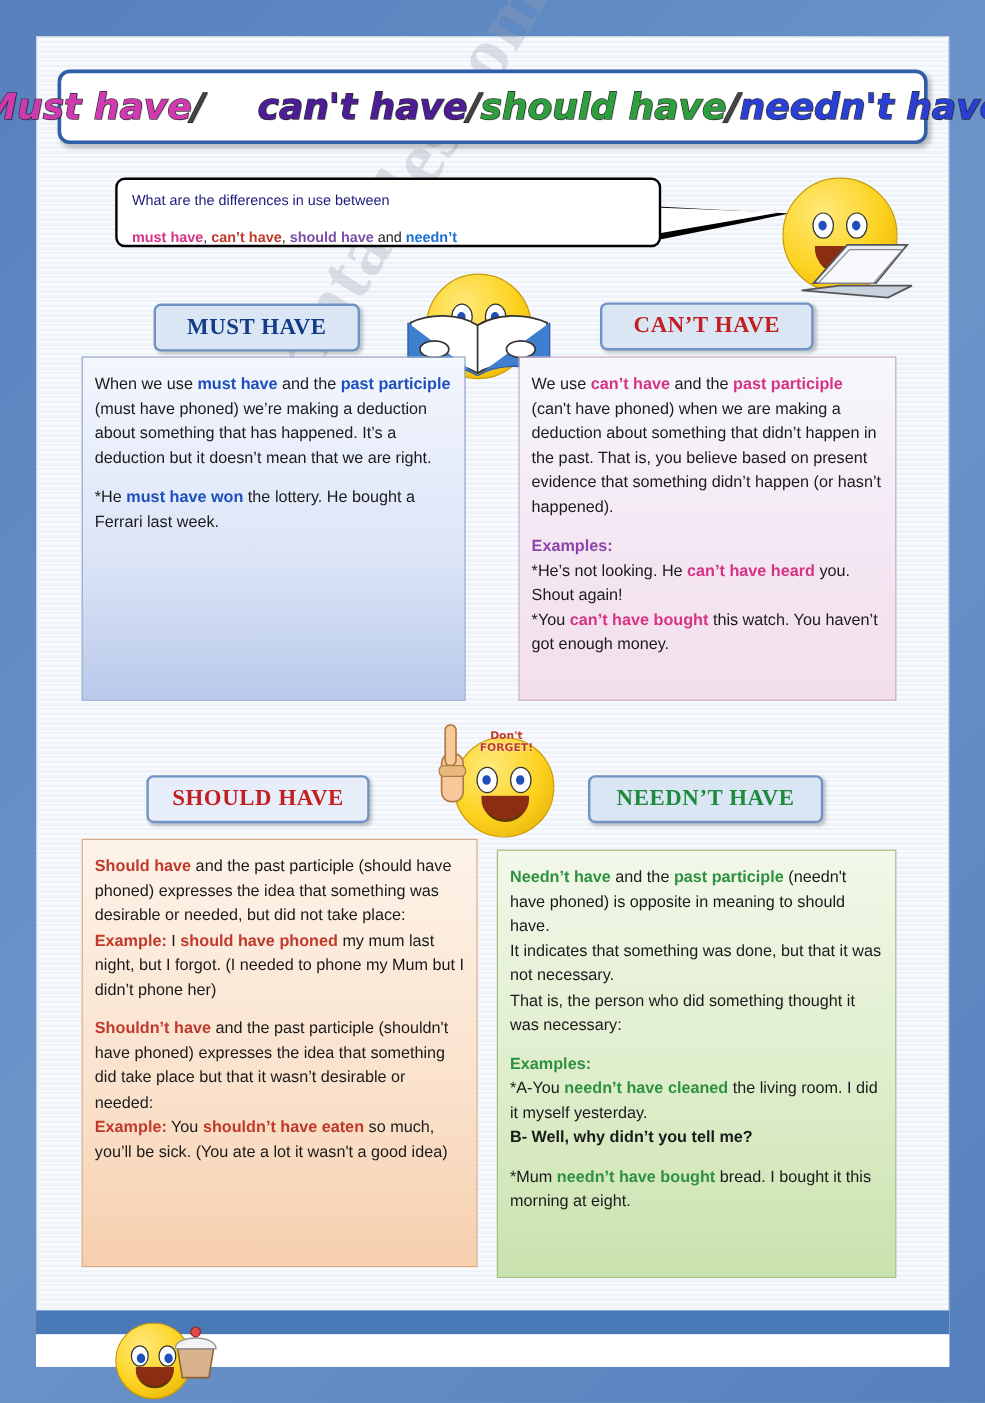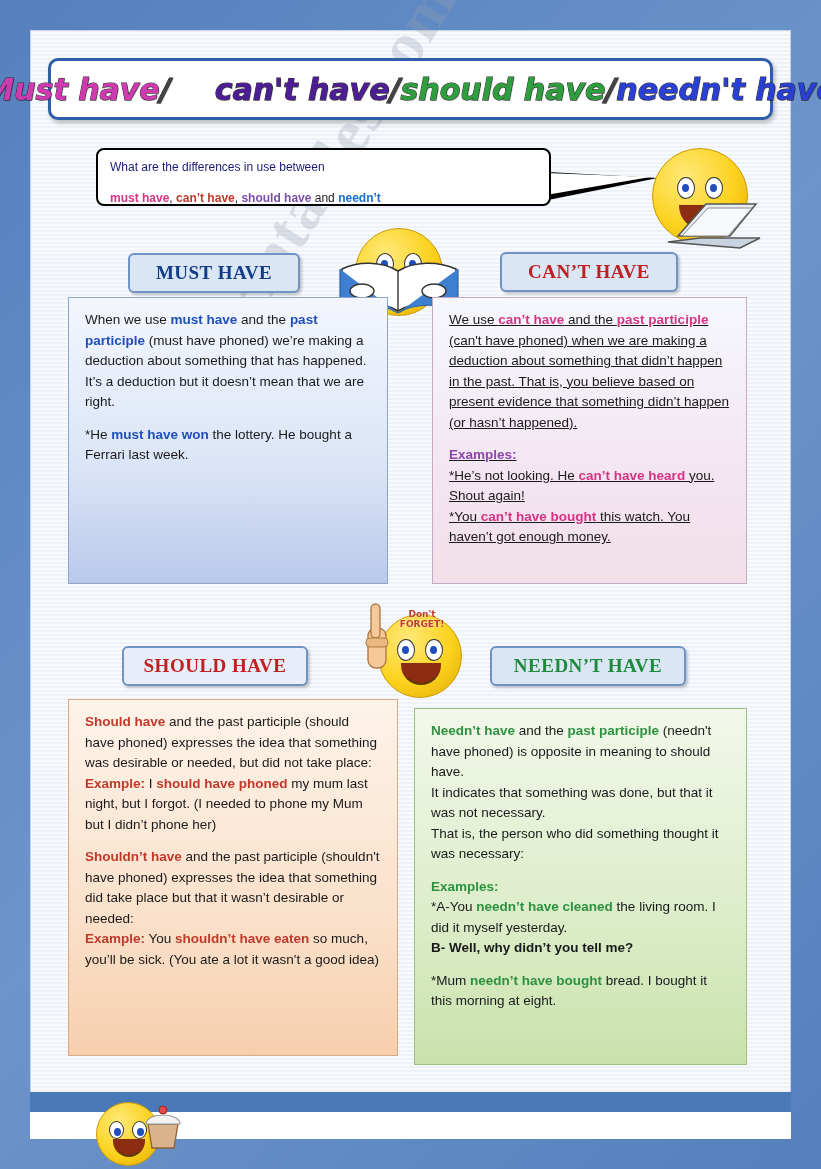--- a/index.html
+++ b/index.html
@@ -141,35 +141,34 @@
   }
   #pill-must   { left: 128px; top: 253px; width: 172px; height: 40px; color: #123c87; }
   #pill-cant   { left: 500px; top: 252px; width: 178px; height: 40px; color: #c02020; }
   #pill-should { left: 122px; top: 646px; width: 186px; height: 40px; color: #c02020; background:#e7eef9; }
   #pill-neednt { left: 490px; top: 646px; width: 196px; height: 40px; color: #1e8a3c; }
 
   
   .box {
     position: absolute;
     box-sizing: border-box;
-    padding: 12px 16px;
+    padding: 12px 10px;
     font-size: 13.5px;
     line-height: 20.5px;
     color: #1a1a1a;
   }
   #box-must {
     left: 68px; top: 297px; width: 320px; height: 287px;
     background: linear-gradient(180deg, #f3f6fd 0%, #dbe4f7 60%, #b9c9ea 100%);
     border: 1px solid #8fa6cc;
   }
   #box-cant {
     left: 432px; top: 297px; width: 315px; height: 287px;
     background: linear-gradient(180deg, #f6f8fd 0%, #f3e7f3 55%, #f2dfe9 100%);
     border: 1px solid #c8a9c4;
-    text-decoration: underline;
   }
   #box-should {
     left: 68px; top: 699px; width: 330px; height: 357px;
     background: linear-gradient(180deg, #fdf3e9 0%, #fae1cb 60%, #f6cfae 100%);
     border: 1px solid #d9ab84;
   }
   #box-neednt {
     left: 414px; top: 708px; width: 333px; height: 357px;
     background: linear-gradient(180deg, #f2f8ea 0%, #dcecc8 60%, #c9e2ad 100%);
     border: 1px solid #9fbf7f;

